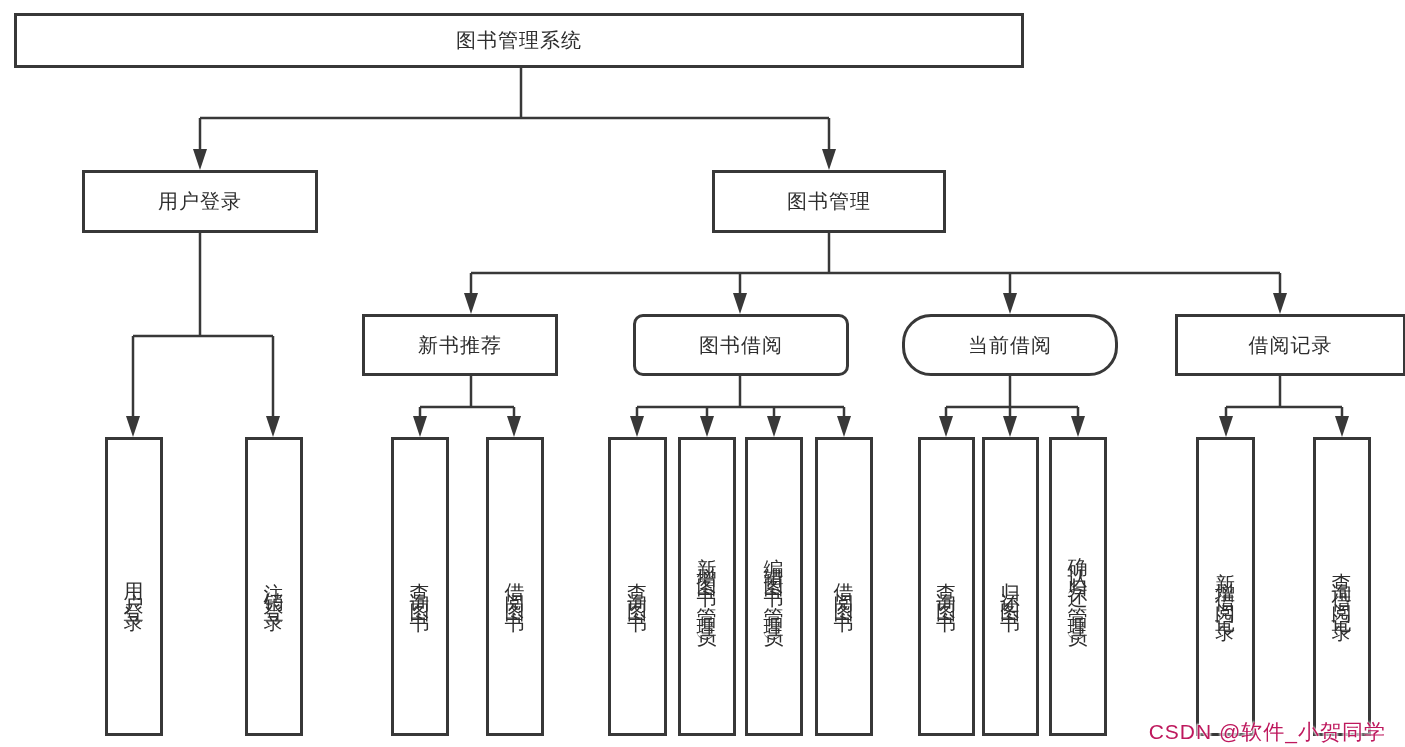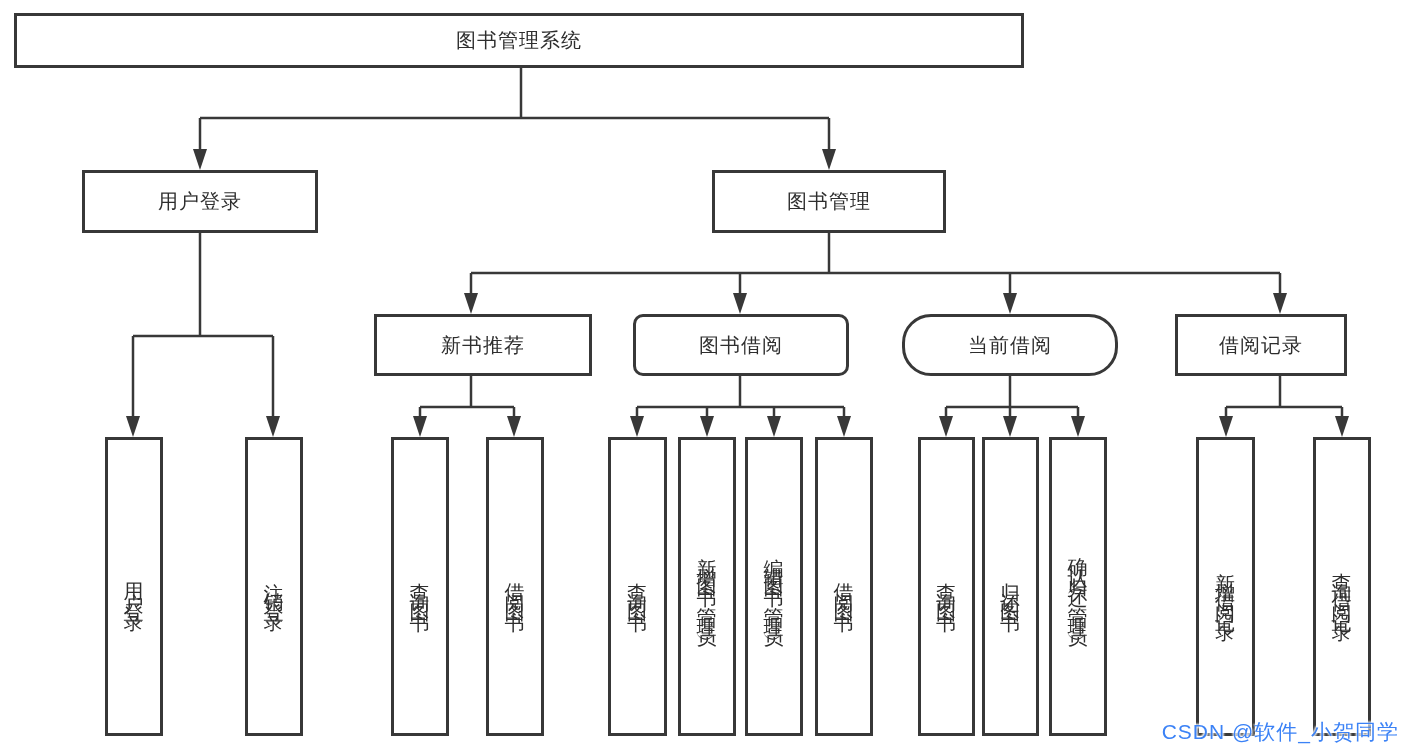--- a/index.html
+++ b/index.html
@@ -38,25 +38,25 @@
   }
   .node.vert {
     writing-mode: vertical-rl;
     text-orientation: mixed;
     letter-spacing: 10px;
     line-height: 1;
     font-size: 20px;
   }
   #watermark {
     position: absolute;
-    right: 6px;
+    right: 19px;
     bottom: 1px;
     z-index: 5;
     font-size: 21px;
-    color: #3b82f6;
+    color: #be185d;
     letter-spacing: 1px;
     text-shadow: 1px 1px 2px #ffffff, -1px -1px 2px #ffffff, 0 0 3px #ffffff;
     white-space: nowrap;
   }
 </style>
 </head>
 <body>
 
 <div id="stage">
 
@@ -120,24 +120,24 @@
       <polygon points="1219,416 1233,416 1226,437" fill="#383838" stroke="none"></polygon>
     <path d="M1342 407 V417"></path>
       <polygon points="1335,416 1349,416 1342,437" fill="#383838" stroke="none"></polygon>
   </svg>
 
   <div class="node" style="left:14px; top:13px; width:1010px; height:55px;">图书管理系统</div>
 
   <div class="node" style="left:82px; top:170px; width:236px; height:63px;">用户登录</div>
   <div class="node" style="left:712px; top:170px; width:234px; height:63px;">图书管理</div>
 
-  <div class="node" style="left:374px; top:314px; width:218px; height:62px;">新书推荐</div>
+  <div class="node" style="left:362px; top:314px; width:196px; height:62px;">新书推荐</div>
   <div class="node" style="left:633px; top:314px; width:216px; height:62px;border-radius:10px;">图书借阅</div>
   <div class="node" style="left:902px; top:314px; width:216px; height:62px;border-radius:29px;">当前借阅</div>
-  <div class="node" style="left:1175px; top:314px; width:172px; height:62px;text-align:right;">借阅记录</div>
+  <div class="node" style="left:1175px; top:314px; width:231px; height:62px;text-align:right;">借阅记录</div>
 
   <div class="node vert" style="left:105px; top:437px; width:58px; height:299px;">用户登录</div>
   <div class="node vert" style="left:245px; top:437px; width:58px; height:299px;">注销登录</div>
 
   <div class="node vert" style="left:391px; top:437px; width:58px; height:299px;">查询图书</div>
   <div class="node vert" style="left:486px; top:437px; width:58px; height:299px;">借阅图书</div>
 
   <div class="node vert" style="left:608px; top:437px; width:59px; height:299px;">查询图书</div>
   <div class="node vert" style="left:678px; top:437px; width:58px; height:299px;">新增图书（管理员）</div>
   <div class="node vert" style="left:745px; top:437px; width:58px; height:299px;">编辑图书（管理员）</div>

